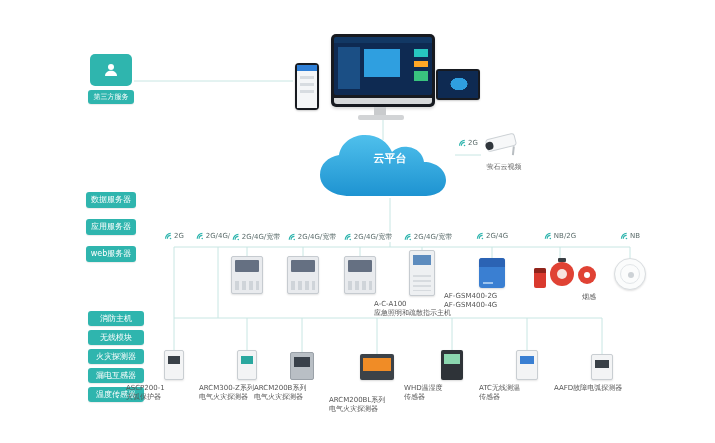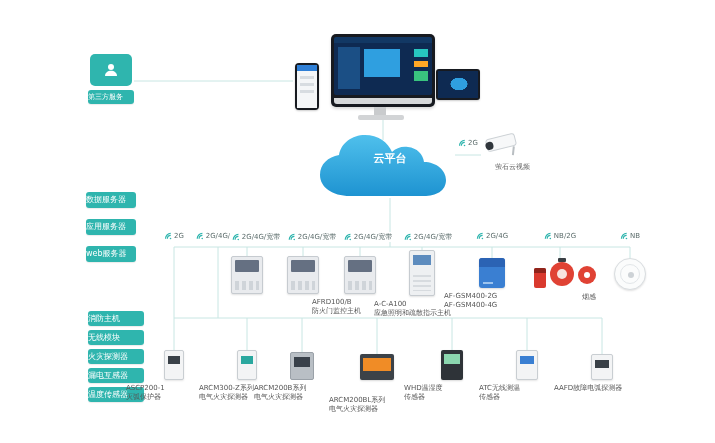--- a/index.html
+++ b/index.html
@@ -4,21 +4,21 @@
 <style>
   *{margin:0;padding:0;box-sizing:border-box}
   html,body{width:715px;height:443px}
   body{font-family:"DejaVu Sans","Liberation Sans",sans-serif;background:#fff}
   .canvas{position:relative;width:715px;height:443px;background:#fff;overflow:hidden}
   .abs{position:absolute}
   .wires{position:absolute;left:0;top:0;width:715px;height:443px}
   .wires path{fill:none;stroke:#c8e6e3;stroke-width:1}
 
   
-  .badge{position:absolute;background:#2fb5ae;color:#fff;text-align:left;border-radius:3px;box-shadow:0 1px 1px rgba(0,0,0,.08)}
+  .badge{position:absolute;background:#2fb5ae;color:#fff;text-align:center;border-radius:3px;box-shadow:0 1px 1px rgba(0,0,0,.08)}
   .badge-a{width:50px;height:16px;font-size:8px;line-height:16px}
   .badge-b{width:56px;height:15px;font-size:8px;line-height:15px}
   .tp-tile{position:absolute;left:90px;top:54px;width:42px;height:32px;background:#2fb5ae;border-radius:5px;display:flex;align-items:center;justify-content:center}
   .tp-badge{left:88px;top:90px;width:46px;height:14px;font-size:7px;line-height:14px}
 
   
   .conn{position:absolute;display:inline-flex;align-items:center;gap:2px;font-size:7px;color:#5a6b6a;white-space:nowrap;transform:translateX(-50%);background:#fff;padding:0 2px}
   .sig{width:8px;height:8px;flex:0 0 auto}
   .sigp{fill:none;stroke:#2fb5ae;stroke-width:1.8}
   .sigd{fill:#2fb5ae}
@@ -34,21 +34,21 @@
   .mon-base{position:absolute;left:358px;top:115px;width:46px;height:5px;background:#d2d4d6;border-radius:2px}
   .phone{position:absolute;left:295px;top:63px;width:24px;height:47px;background:#171a20;border-radius:4px;padding:2px;box-shadow:0 1px 2px rgba(0,0,0,.2)}
   .phone-scr{width:20px;height:43px;background-color:#f4f6f8;background-image:linear-gradient(#2f7fd6,#2f7fd6),linear-gradient(#d7dce1,#d7dce1),linear-gradient(#d7dce1,#d7dce1),linear-gradient(#d7dce1,#d7dce1);background-size:20px 6px,14px 3px,14px 3px,14px 3px;background-position:0 0,3px 11px,3px 18px,3px 25px;background-repeat:no-repeat}
   .tablet{position:absolute;left:436px;top:69px;width:44px;height:31px;background:#171a20;border-radius:3px;padding:2px;box-shadow:0 1px 2px rgba(0,0,0,.2)}
   .tab-scr{width:40px;height:27px;background-color:#0e2a52;background-image:radial-gradient(closest-side at 50% 50%,#2f9fe0 70%,transparent 72%);background-size:24px 18px;background-position:9px 4px;background-repeat:no-repeat}
 
   
   .cam{position:absolute;left:486px;top:136px;width:30px;height:13px;background:#f7f8f9;border:1px solid #ccd1d5;border-radius:3px;transform:rotate(-14deg)}
   .cam::before{content:"";position:absolute;left:-2px;top:2px;width:8px;height:8px;background:#30363c;border-radius:50%}
   .cam::after{content:"";position:absolute;right:3px;top:12px;width:2px;height:9px;background:#b9bec2;transform:rotate(20deg)}
-  .cam-label{position:absolute;left:478px;top:162px;width:52px;text-align:right;font-size:7px;color:#666}
+  .cam-label{position:absolute;left:478px;top:162px;width:52px;text-align:center;font-size:7px;color:#666}
 
   
   .host{position:absolute;width:32px;height:38px;background:#e9ebee;border:1px solid #c6cbd0;border-radius:2px;box-shadow:0 1px 2px rgba(0,0,0,.12)}
   .host::before{content:"";position:absolute;left:3px;top:3px;right:3px;height:12px;background:#657082;border-radius:1px}
   .host::after{content:"";position:absolute;left:3px;bottom:3px;right:3px;height:9px;background:repeating-linear-gradient(90deg,#cfd4d9 0 4px,#e9ebee 4px 7px)}
   .cab{position:absolute;width:26px;height:46px;background:#eef0f2;border:1px solid #c6cbd0;border-radius:2px;box-shadow:0 1px 2px rgba(0,0,0,.12)}
   .cab::before{content:"";position:absolute;left:3px;top:4px;right:3px;height:10px;background:#5d8cbe}
   .cab::after{content:"";position:absolute;left:3px;bottom:4px;right:3px;height:16px;background:repeating-linear-gradient(180deg,#d7dbdf 0 2px,#eef0f2 2px 5px)}
   .gsm{position:absolute;width:26px;height:30px;background:#3a7fd2;border-radius:3px;box-shadow:0 1px 2px rgba(0,0,0,.15)}
   .gsm::before{content:"";position:absolute;left:0;top:0;right:0;height:9px;background:#2b63b4;border-radius:3px 3px 0 0}
@@ -221,24 +221,20 @@
   <div class="host" style="left:344px;top:256px"></div>
   <div class="cab" style="left:409px;top:250px"></div>
   <div class="gsm" style="left:479px;top:258px"></div>
   <div class="redgrp">
     <div class="hyd"></div>
     <div class="gauge"></div>
     <div class="lvl"></div>
   </div>
   <div class="smoke"></div>
 
-  <div class="dev-label" style="left:360px;top:298px">
-      <div>AFRD100/B</div>
-      <div>防火门监控主机</div>
-    </div>
   <div class="dev-label" style="left:422px;top:300px">
       <div>A-C-A100</div>
       <div>应急照明和疏散指示主机</div>
     </div>
   <div class="dev-label" style="left:492px;top:292px">
       <div>AF-GSM400-2G</div>
       <div>AF-GSM400-4G</div>
     </div>
   <div class="dev-label" style="left:630px;top:293px">
       <div>烟感</div>

